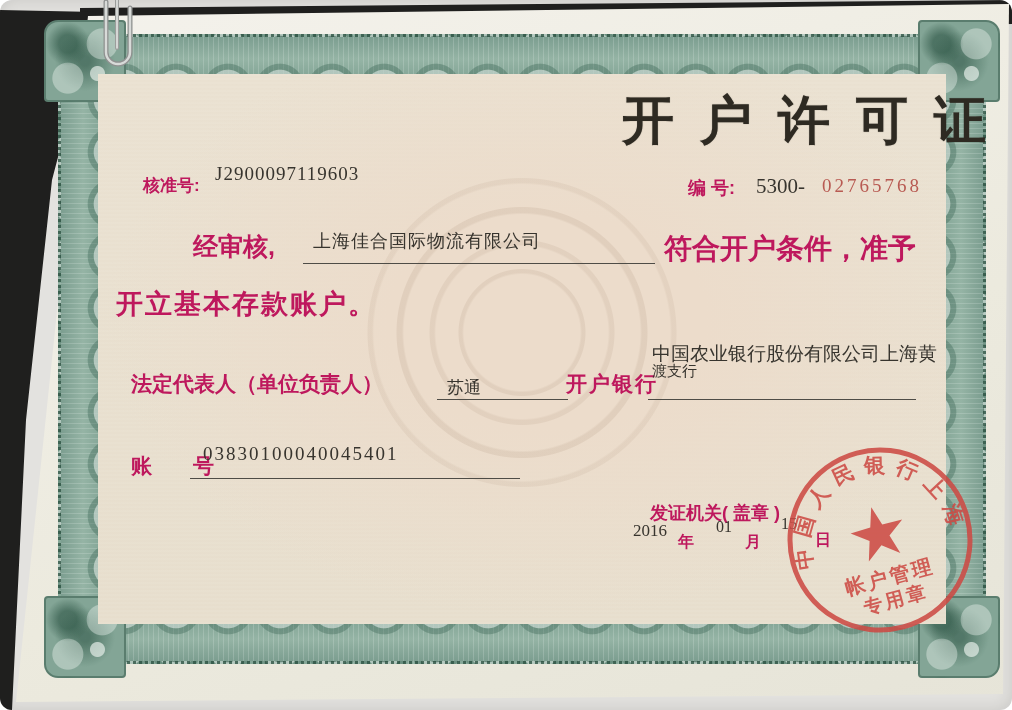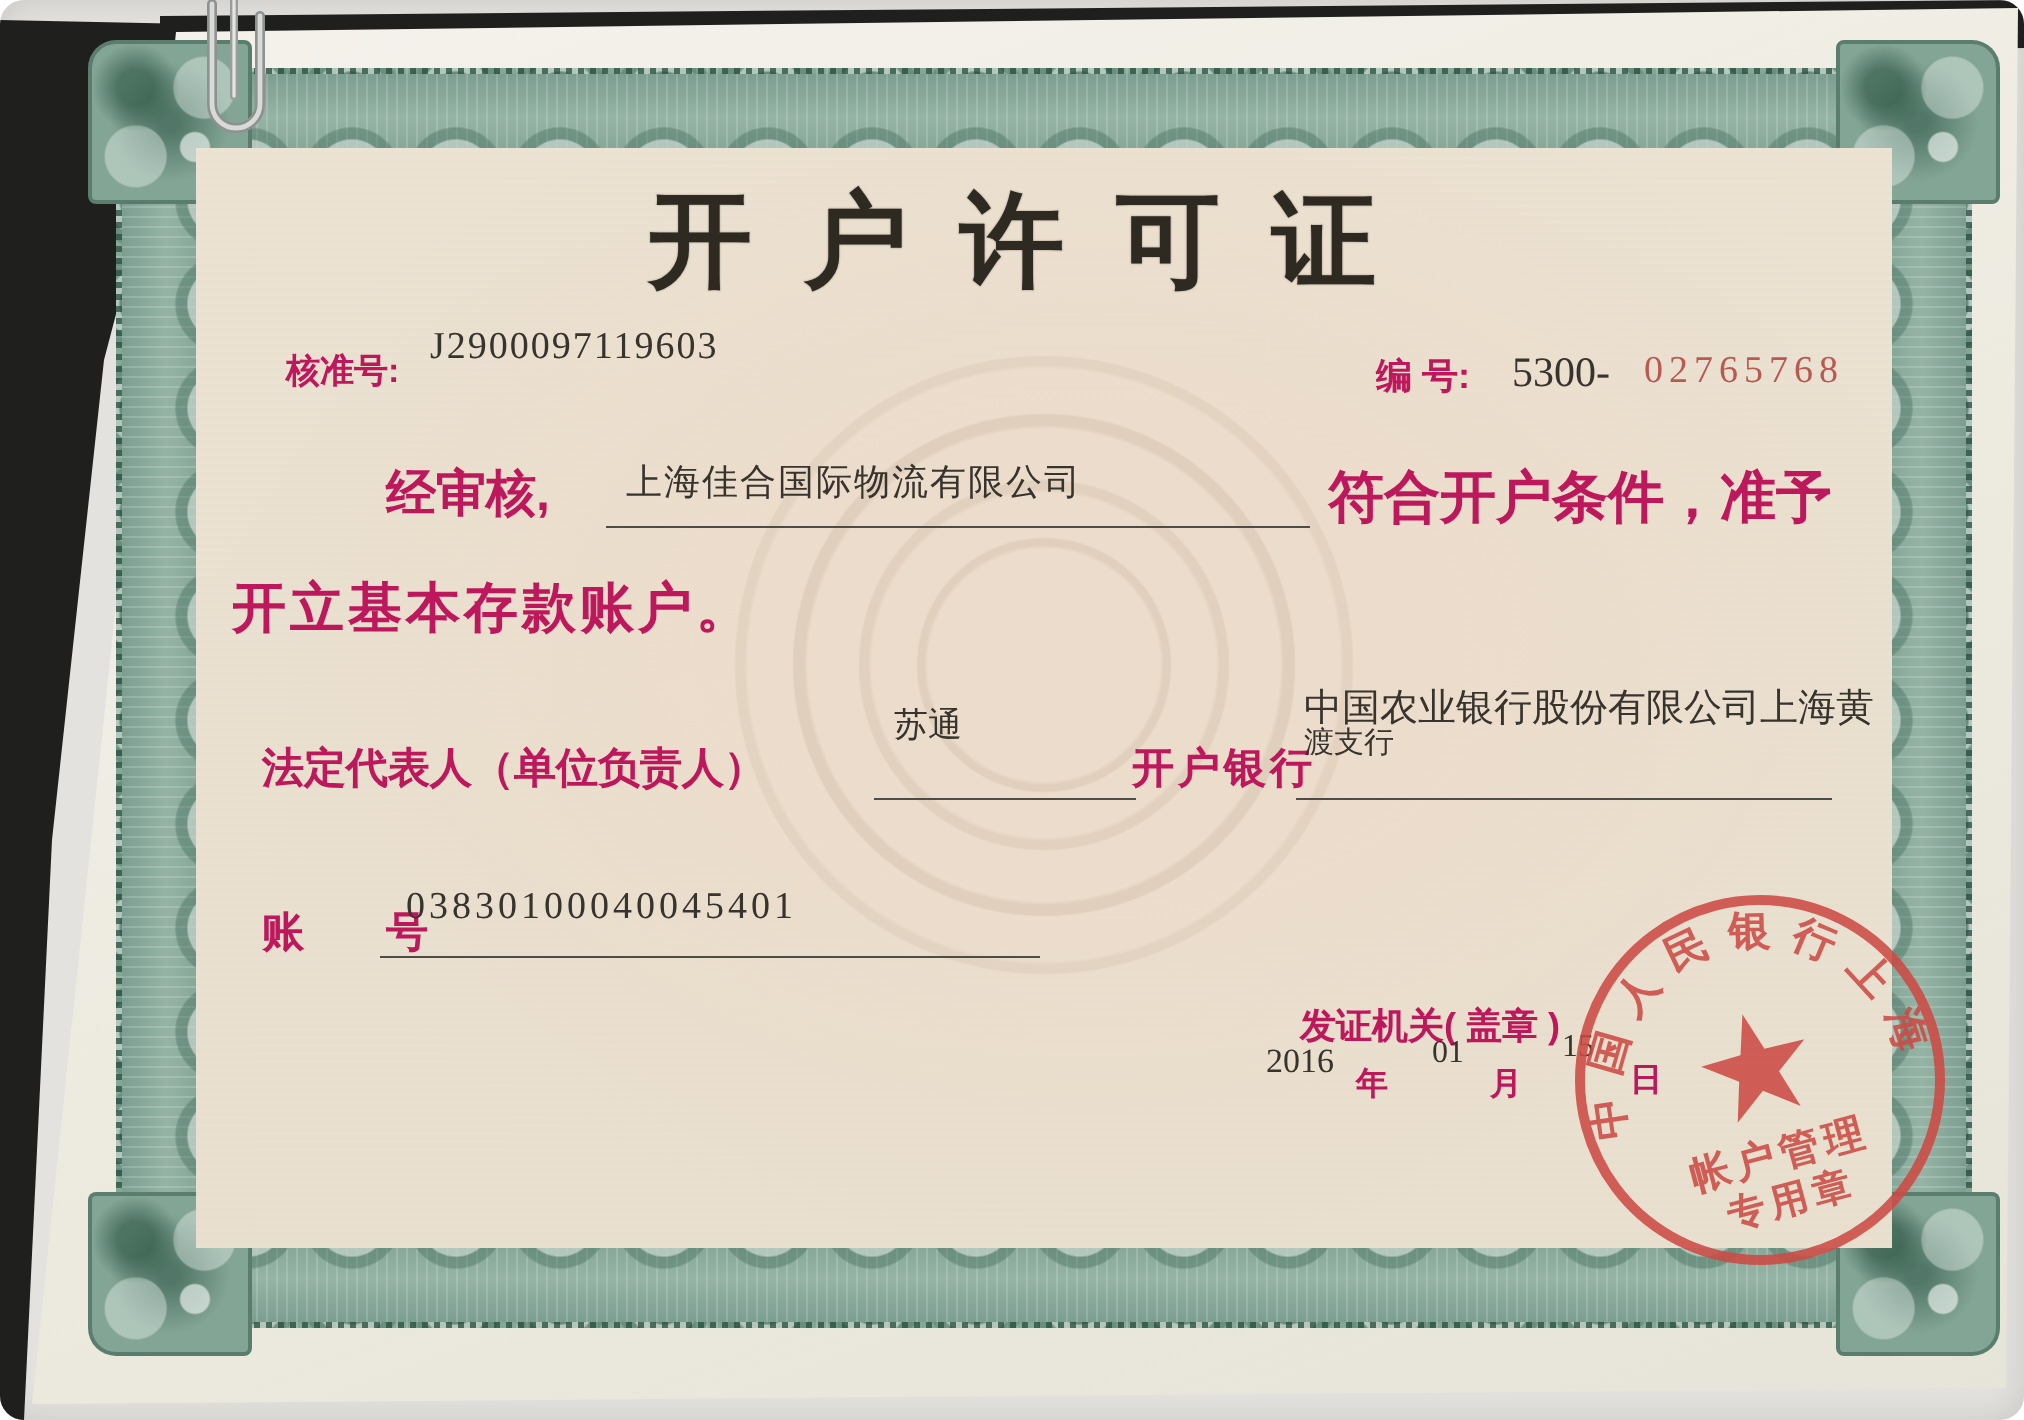--- a/index.html
+++ b/index.html
@@ -57,21 +57,21 @@
     background-image:
       radial-gradient(circle at 50% 47%,rgba(160,132,108,0) 0 58px,rgba(160,132,108,.14) 60px 63px,rgba(160,132,108,0) 64px 86px,rgba(160,132,108,.13) 88px 92px,rgba(160,132,108,0) 93px 118px,rgba(160,132,108,.15) 120px 125px,rgba(160,132,108,0) 126px 148px,rgba(160,132,108,.11) 150px 154px,rgba(160,132,108,0) 155px),
       radial-gradient(ellipse at 53% 45%,#ecdccb 0 25%,rgba(236,220,203,0) 70%),
       repeating-linear-gradient(0deg,rgba(255,255,255,.05) 0 2px,rgba(255,255,255,0) 2px 4px),
       linear-gradient(#eae1d1,#e7decd);}
   
   .content{position:absolute;inset:0;color:#2c2a26;}
   .abs{position:absolute;}
   .serif{font-family:"Liberation Serif","DejaVu Serif",serif;}
   .hei{font-family:"Liberation Sans","DejaVu Sans",sans-serif;font-weight:bold;color:#be185d;}
-  .title{left:0;right:0;top:86px;text-align:center;font-size:52px;font-weight:bold;
+  .title{left:0;right:0;top:86px;text-align:right;font-size:52px;font-weight:bold;
          letter-spacing:26px;color:#2e2a22;text-indent:26px;
          font-family:"Liberation Serif","DejaVu Serif",serif;text-shadow:0 0 1px rgba(46,42,34,.5);}
   .rule{position:absolute;border-top:1.5px solid #4e4c46;height:0;}
   .value{color:#37342e;}
   .red{color:#b85a52;}
   .seal-svg{position:absolute;left:782px;top:442px;width:196px;height:196px;opacity:.87;}
   .clip-svg{position:absolute;left:86px;top:-4px;width:64px;height:86px;z-index:6;}
 </style>
 </head>
 <body>
@@ -107,21 +107,21 @@
     <span class="abs serif red" style="left:822px;top:175px;font-size:19px;letter-spacing:3px;">02765768</span>
 
     <span class="abs hei" style="left:193px;top:230px;font-size:25px;">经审核,</span>
     <span class="abs serif value" style="left:313px;top:229px;font-size:18px;letter-spacing:1px;">上海佳合国际物流有限公司</span>
     <div class="rule" style="left:303px;top:263px;width:352px;"></div>
     <span class="abs hei" style="left:664px;top:230px;font-size:28px;">符合开户条件，准予</span>
 
     <span class="abs hei" style="left:116px;top:286px;font-size:27px;letter-spacing:2px;">开立基本存款账户。</span>
 
     <span class="abs hei" style="left:131px;top:370px;font-size:21px;">法定代表人（单位负责人）</span>
-    <span class="abs serif value" style="left:447px;top:351px;font-size:17px;">苏通</span>
+    <span class="abs serif value" style="left:447px;top:376px;font-size:17px;">苏通</span>
     <div class="rule" style="left:437px;top:399px;width:131px;"></div>
 
     <span class="abs hei" style="left:566px;top:370px;font-size:21px;letter-spacing:2px;">开户银行</span>
     <span class="abs serif value" style="left:652px;top:341px;font-size:19px;">中国农业银行股份有限公司上海黄</span>
     <span class="abs serif value" style="left:652px;top:362px;font-size:15px;">渡支行</span>
     <div class="rule" style="left:648px;top:399px;width:268px;"></div>
 
     <span class="abs hei" style="left:131px;top:452px;font-size:21px;letter-spacing:10px;">账　号</span>
     <span class="abs serif value" style="left:203px;top:443px;font-size:19px;letter-spacing:2px;">03830100040045401</span>
     <div class="rule" style="left:190px;top:478px;width:330px;"></div>

